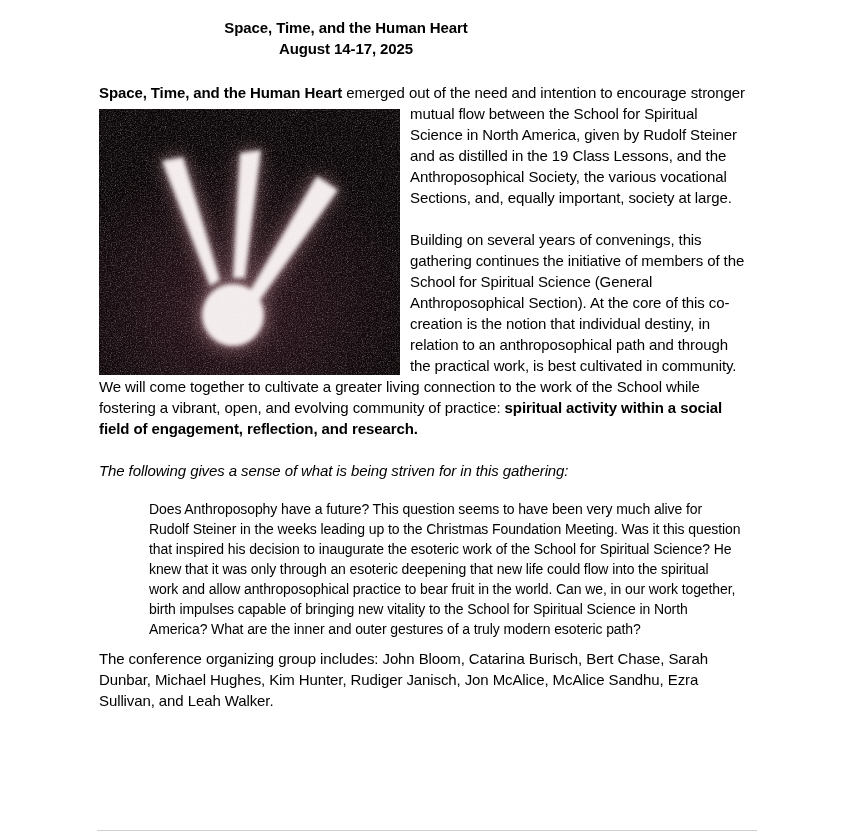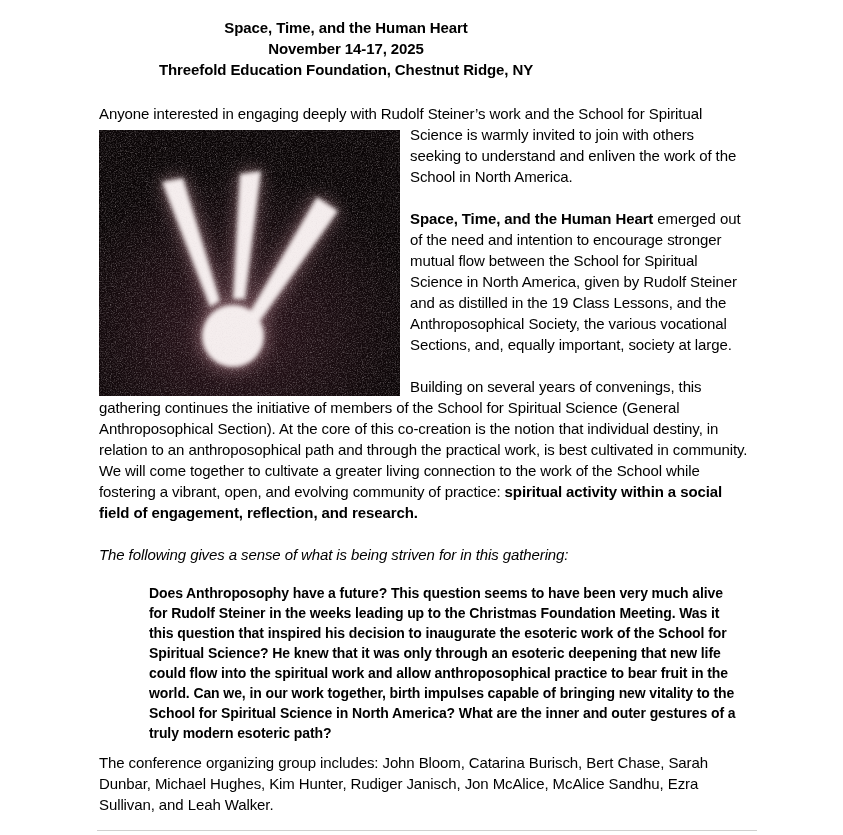--- a/index.html
+++ b/index.html
@@ -43,39 +43,37 @@
   .lead-in-bold { font-weight: bold; }
   .tail-bold { font-weight: bold; }
   .striven-line { margin-bottom: 18px !important; font-style: italic; }
   blockquote.vision-quote {
     margin: 0 16px 9px 50px;
     padding: 0;
     width: 592px;
     font-size: 14px;
     line-height: 20px;
     letter-spacing: -0.1px;
-    font-weight: bold;
   }
   .organizers-par { margin-bottom: 0 !important; }
   .footer-rule {
     position: absolute;
     left: 97px; top: 830px;
     width: 660px; height: 1px;
     background: #cfcfcf;
   }
 </style>
 </head>
 <body>
 
 <div class="page">
 
   <div class="doc-header">
     <div>Space, Time, and the Human Heart</div>
-    <div>November 14-17, 2025</div>
-    <div>Threefold Education Foundation, Chestnut Ridge, NY</div>
+    <div>August 14-17, 2025</div>
   </div>
 
   <div class="doc-body">
 
     <div class="line-spacer"></div>
 
     <div class="conf-image">
       <svg width="301" height="266" viewBox="0 0 301 266" xmlns="http://www.w3.org/2000/svg">
         <defs>
           <filter id="grain" x="0" y="0" width="100%" height="100%">
@@ -104,21 +102,20 @@
         <g filter="url(#softblur)" fill="#f5eeee">
           <polygon points="63,52 84,48 121,171 111,177"></polygon>
           <polygon points="141,44 162,41 146,169 134,169"></polygon>
           <polygon points="218,67 239,81 161,191 151,182"></polygon>
           <circle cx="134" cy="206" r="31"></circle>
         </g>
         <rect width="301" height="266" filter="url(#grain)" opacity="0.5"></rect>
       </svg>
     </div>
 
-    <p>Anyone interested in engaging deeply with Rudolf Steiner’s work and the School for Spiritual Science is warmly invited to join with others seeking to understand and enliven the work of the School in North America.</p>
 
     <p><span class="lead-in-bold">Space, Time, and the Human Heart</span><span> emerged out of the need and intention to encourage stronger mutual flow between the School for Spiritual Science in North America, given by Rudolf Steiner and as distilled in the 19 Class Lessons, and the Anthroposophical Society, the various vocational Sections, and, equally important, society at large.</span></p>
 
     <p><span>Building on several years of convenings, this gathering continues the initiative of members of the School for Spiritual Science (General Anthroposophical Section). At the core of this co-creation is the notion that individual destiny, in relation to an anthroposophical path and through the practical work, is best cultivated in community. We will come together to cultivate a greater living connection to the work of the School while fostering a vibrant, open, and evolving community of practice: </span><span class="tail-bold">spiritual activity within a social field of engagement, reflection, and research.</span></p>
 
     <p class="striven-line">The following gives a sense of what is being striven for in this gathering:</p>
 
     <blockquote class="vision-quote">Does Anthroposophy have a future? This question seems to have been very much alive for Rudolf Steiner in the weeks leading up to the Christmas Foundation Meeting. Was it this question that inspired his decision to inaugurate the esoteric work of the School for Spiritual Science? He knew that it was only through an esoteric deepening that new life could flow into the spiritual work and allow anthroposophical practice to bear fruit in the world. Can we, in our work together, birth impulses capable of bringing new vitality to the School for Spiritual Science in North America? What are the inner and outer gestures of a truly modern esoteric path?</blockquote>
 
     <p class="organizers-par">The conference organizing group includes:  John Bloom, Catarina Burisch, Bert Chase, Sarah Dunbar, Michael Hughes, Kim Hunter, Rudiger Janisch, Jon McAlice, McAlice Sandhu, Ezra Sullivan, and Leah Walker.</p>

